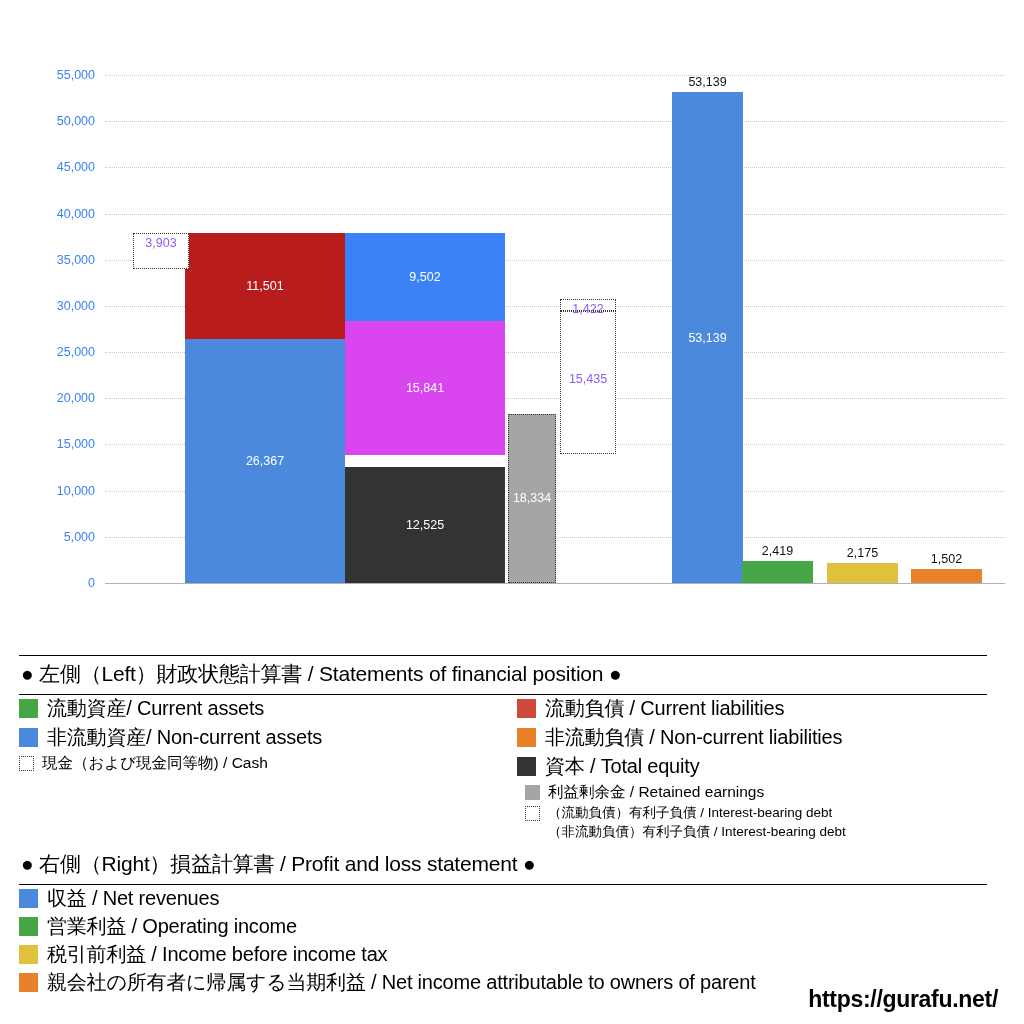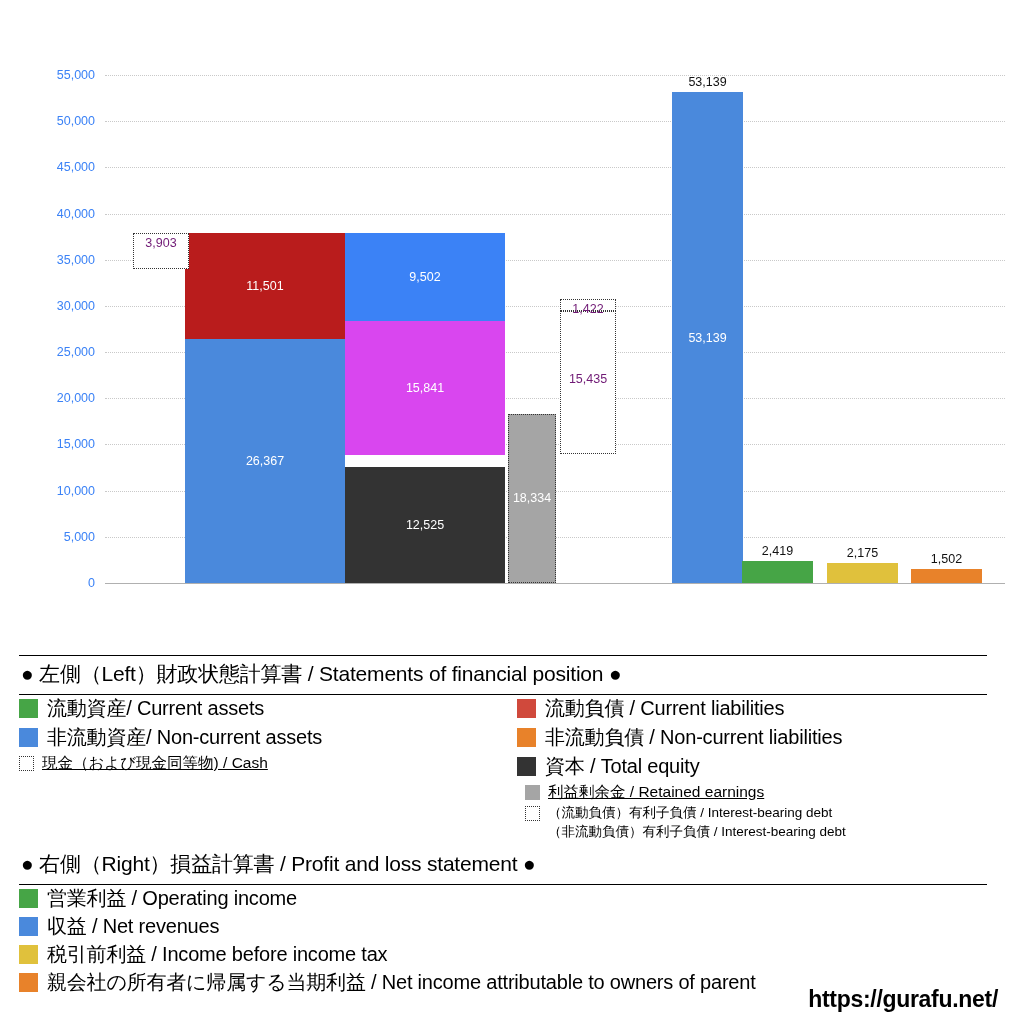--- a/index.html
+++ b/index.html
@@ -67,21 +67,21 @@
 
   .dotted-box {
     position: absolute;
     box-sizing: border-box;
     border: 1.4px dotted #333;
     background: #ffffff;
     display: flex;
     align-items: flex-start;
     justify-content: center;
     font-size: 12.5px;
-    color: #701a75;
+    color: #8b5cf6;
   }
   .dotted-box span { padding-top: 2px; }
   .top-label {
     position: absolute;
     font-size: 12.5px;
     color: #111;
     text-align: center;
     transform: translateX(-50%);
   }
 
@@ -130,21 +130,20 @@
     border: 1.4px dotted #333;
   }
   .lg-text {
     font-size: 20px;
     white-space: nowrap;
     letter-spacing: -0.2px;
   }
   .md-text {
     font-size: 15.5px;
     white-space: nowrap;
-    text-decoration: underline;
   }
   .sm-text {
     font-size: 13.5px;
     white-space: nowrap;
   }
   .sub-row {
     display: flex;
     align-items: center;
     margin-bottom: 1px;
     padding-left: 8px;
@@ -298,26 +297,26 @@
         <span class="sm-text">（非流動負債）有利子負債 / Interest-bearing debt</span>
       </div>
     </div>
   </div>
 
   <div class="section-title pl-section">● 右側（Right）損益計算書 / Profit and loss statement ●</div>
   <div class="rule"></div>
 
   <div>
     <div class="pl-row">
+      <span class="swatch" style="background:#4a89dc"></span>
+      <span class="lg-text">収益 / Net revenues</span>
+    </div>
+    <div class="pl-row">
       <span class="swatch" style="background:#46a546"></span>
       <span class="lg-text">営業利益 / Operating income</span>
-    </div>
-    <div class="pl-row">
-      <span class="swatch" style="background:#4a89dc"></span>
-      <span class="lg-text">収益 / Net revenues</span>
     </div>
     <div class="pl-row">
       <span class="swatch" style="background:#e0c13c"></span>
       <span class="lg-text">税引前利益 / Income before income tax</span>
     </div>
     <div class="pl-row">
       <span class="swatch" style="background:#e8822a"></span>
       <span class="lg-text">親会社の所有者に帰属する当期利益 / Net income attributable to owners of parent</span>
     </div>
   </div>

